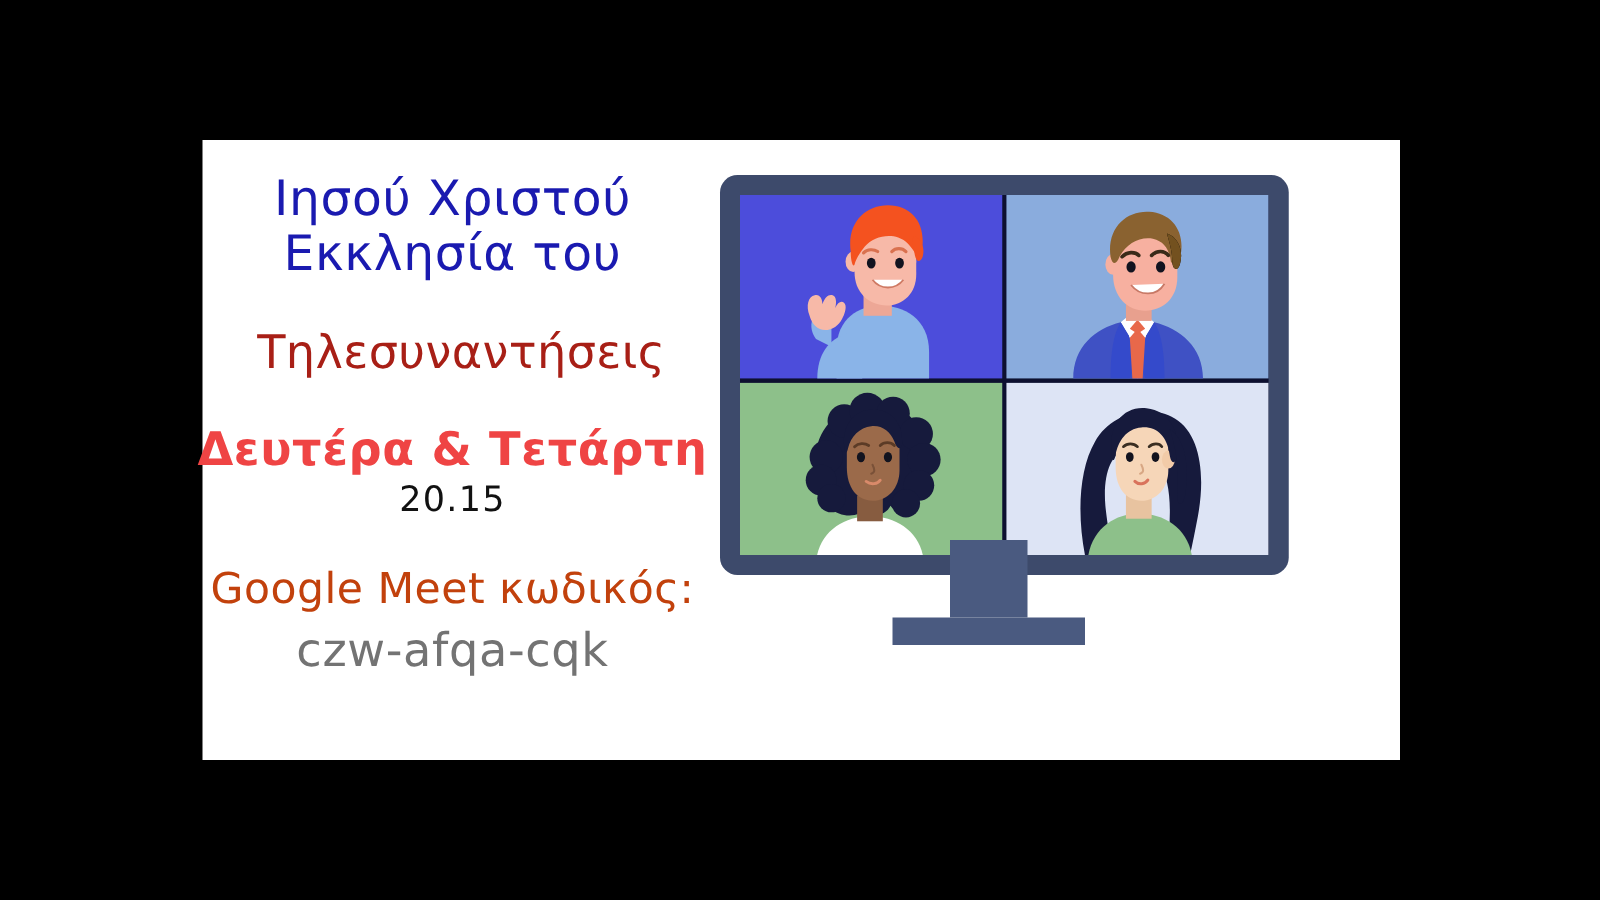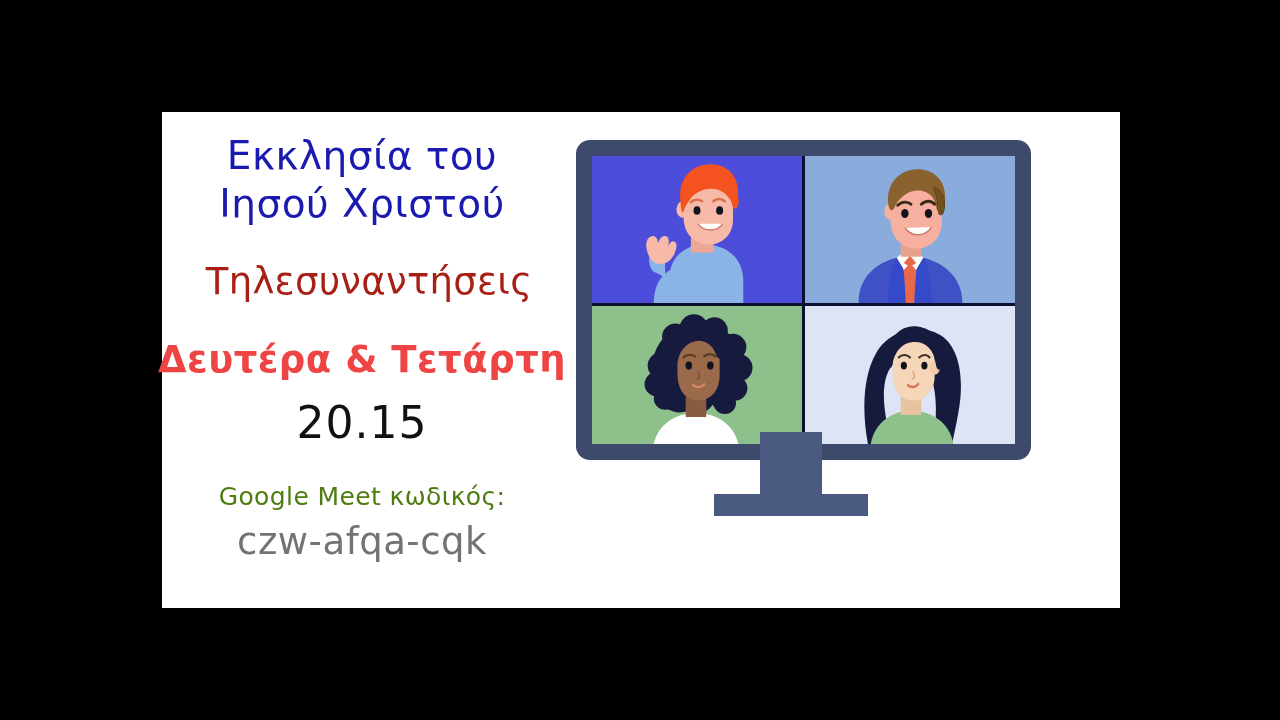--- a/index.html
+++ b/index.html
@@ -54,30 +54,30 @@
   .days-line{
     color:#ef4444;
     font-size:37px;
     font-family:"DejaVu Sans", sans-serif;
     font-weight:700;
     margin-top:36px;
     letter-spacing:0.5px;
   }
   .time-line{
     color:#111111;
-    font-size:44px;
-    font-family:"DejaVu Sans", sans-serif;
-    font-weight:400;
-    margin-top:18px;
+    font-size:28px;
+    font-family:"DejaVu Sans", sans-serif;
+    font-weight:400;
+    margin-top:4px;
     letter-spacing:1px;
   }
 
   .platform-line{
-    color:#4d7c0f;
-    font-size:25px;
+    color:#c2410c;
+    font-size:34px;
     font-family:"DejaVu Sans", sans-serif;
     font-weight:400;
     margin-top:36px;
     letter-spacing:0.4px;
   }
   .code-line{
     color:#737373;
     font-size:37px;
     font-family:"DejaVu Sans", sans-serif;
     font-weight:400;
@@ -134,22 +134,22 @@
     width:154px; height:22px;
     background:#4a5a80;
   }
 </style>
 </head>
 <body>
 
 <div id="poster-card">
 
   <div id="text-column">
+    <div class="ln org-line" id="org-line-2">Ιησού Χριστού</div>
     <div class="ln org-line" id="org-line-1">Εκκλησία του</div>
-    <div class="ln org-line" id="org-line-2">Ιησού Χριστού</div>
 
     <div class="ln subject-line">Τηλεσυναντήσεις</div>
 
     <div class="ln days-line">Δευτέρα &amp; Τετάρτη</div>
     <div class="ln time-line">20.15</div>
 
     <div class="ln platform-line">Google Meet κωδικός:</div>
     <div class="ln code-line">czw-afqa-cqk</div>
   </div>
 

